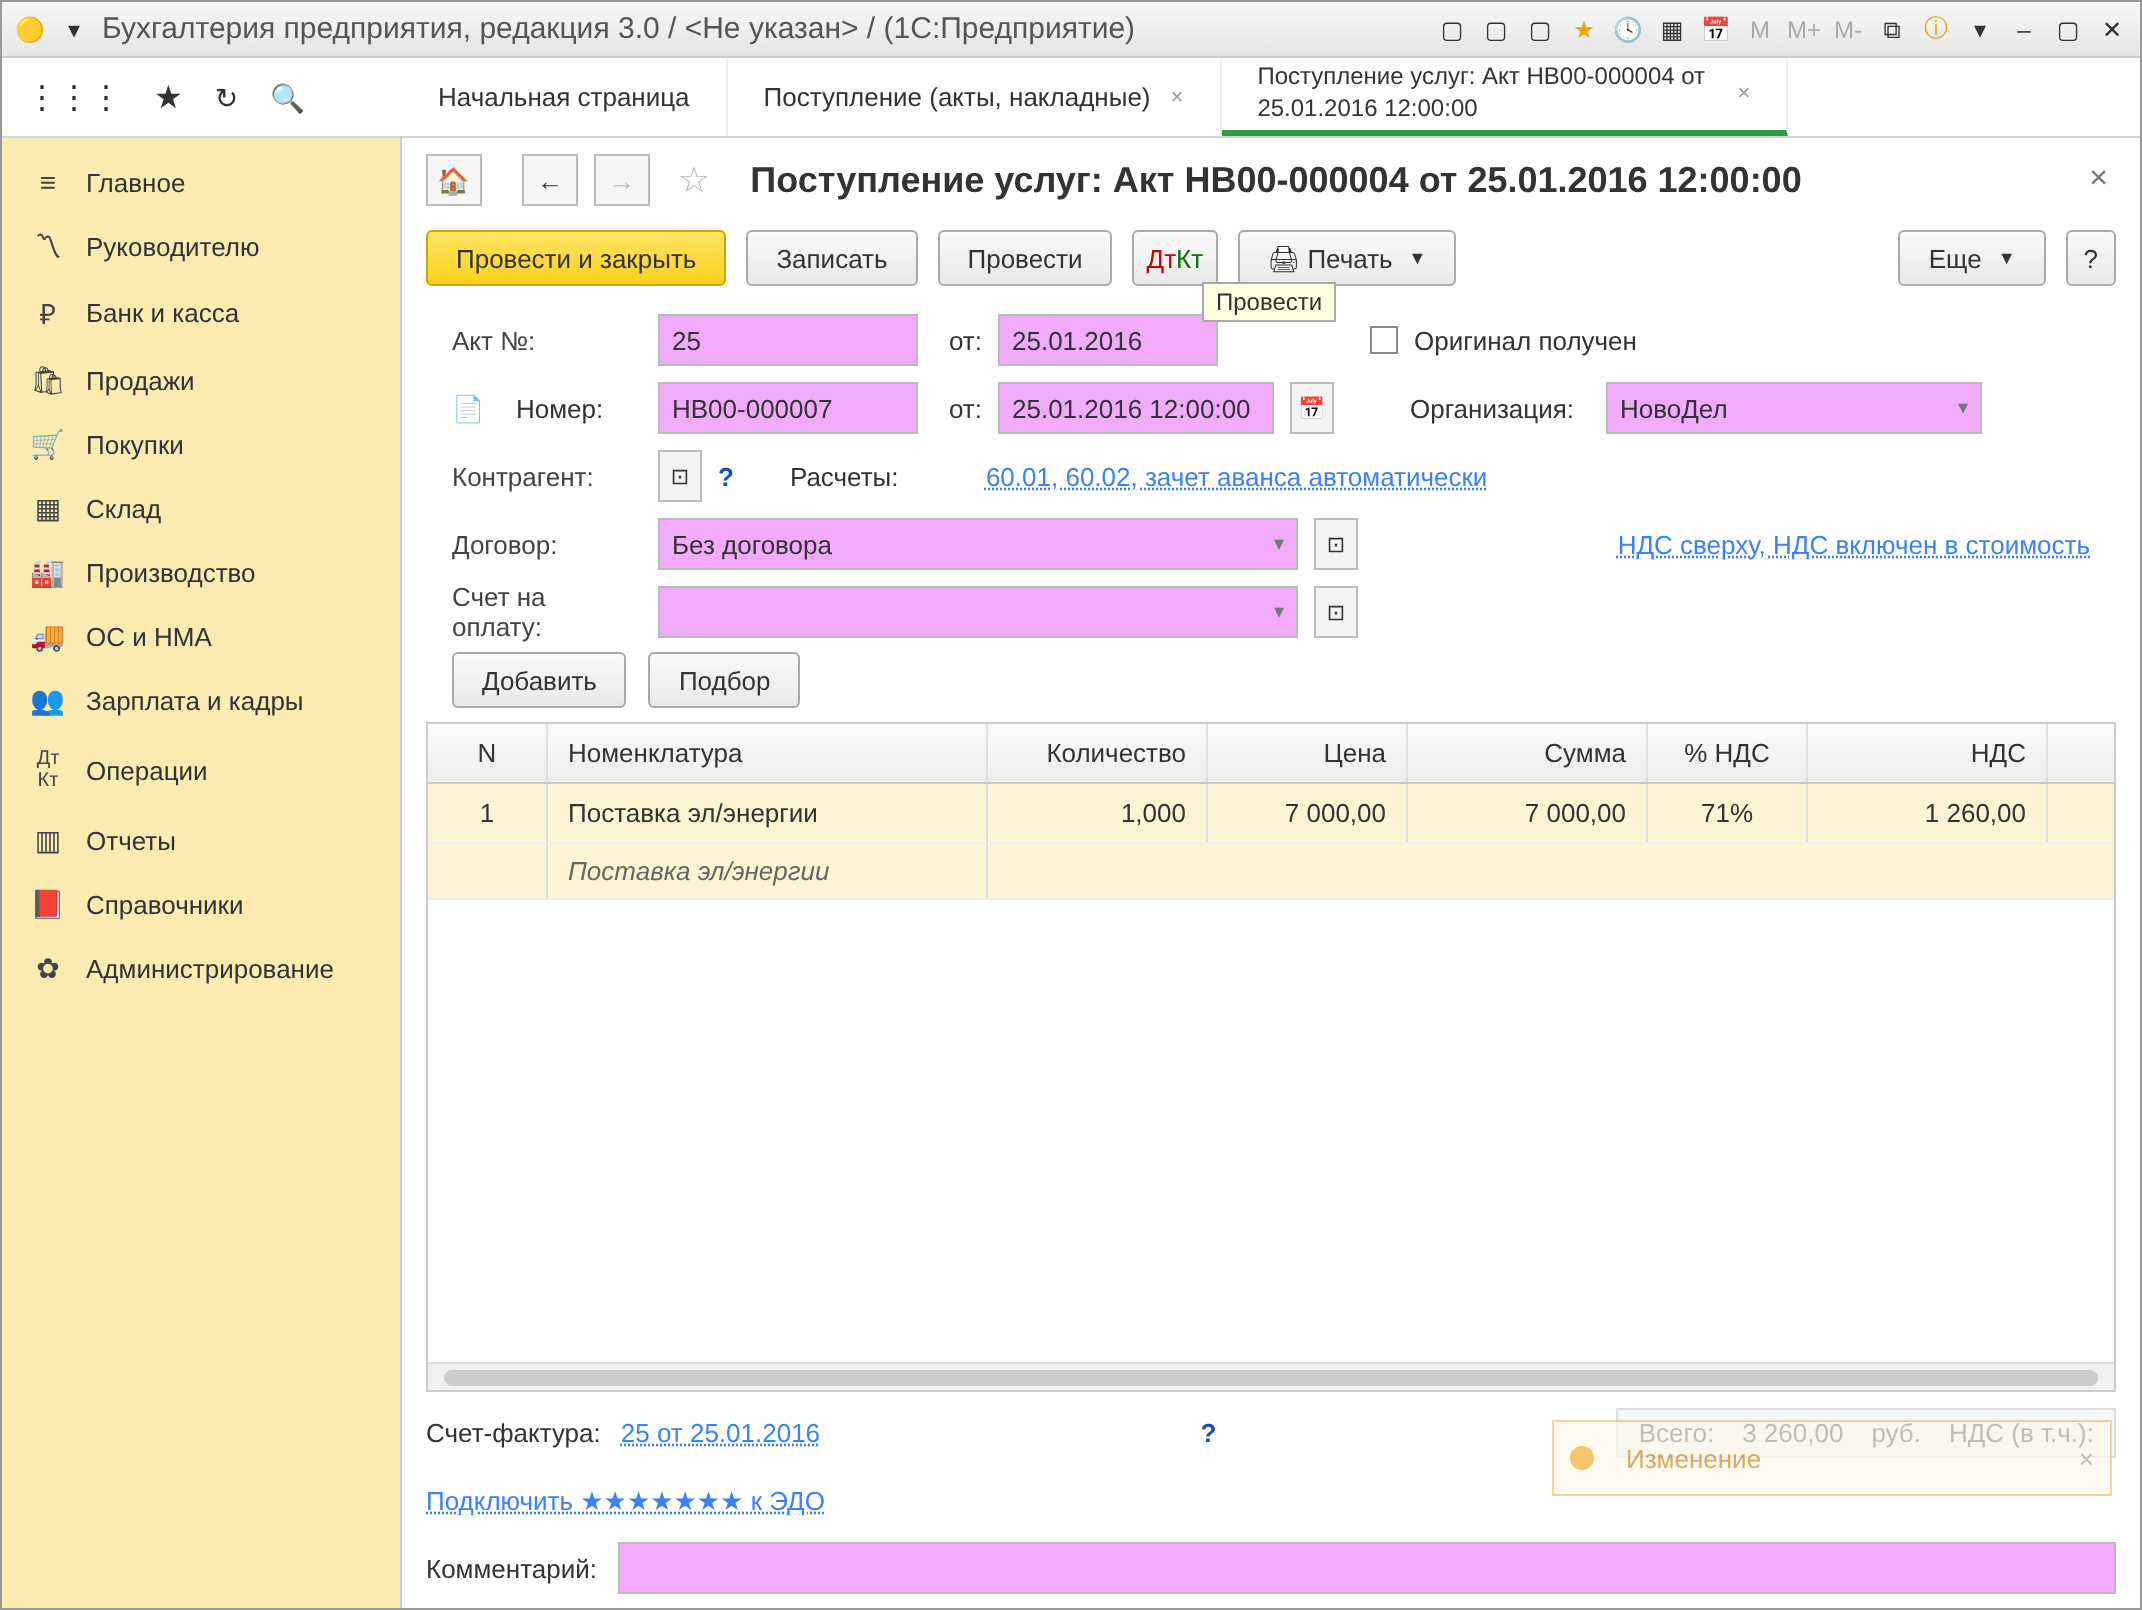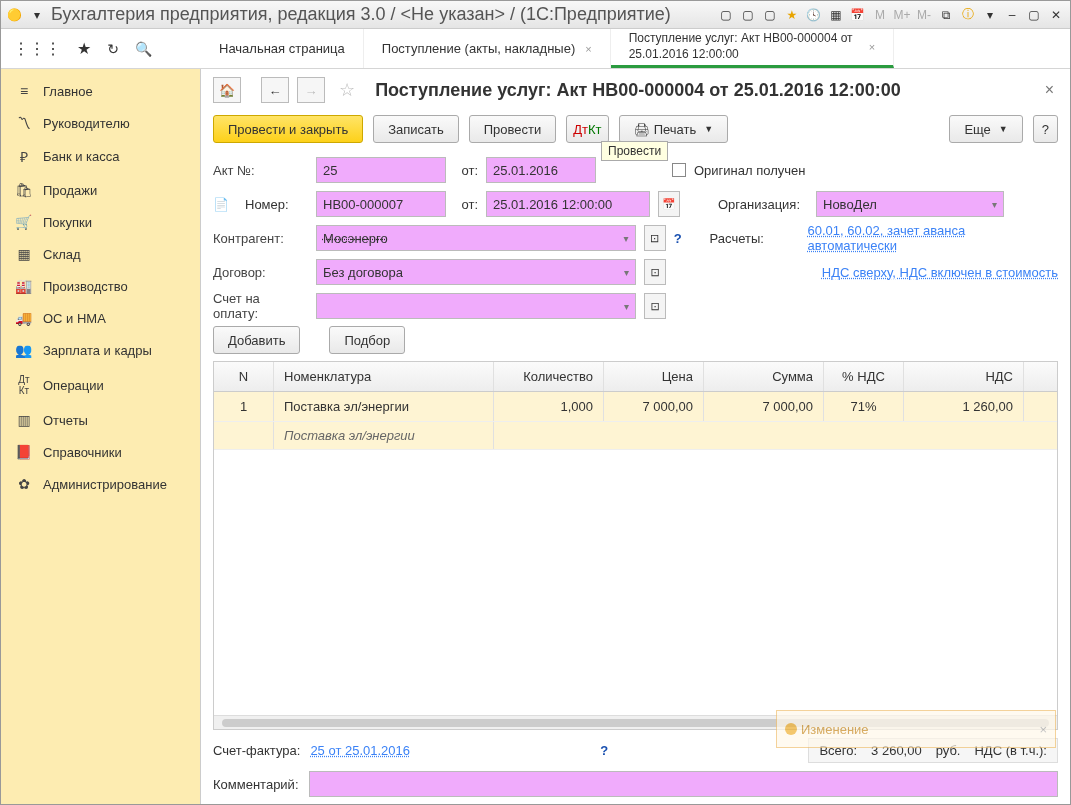--- a/index.html
+++ b/index.html
@@ -1,19 +1,19 @@
 <!DOCTYPE html>
 <html><head>
 <meta charset="utf-8">
 <style>
 *{box-sizing:border-box;margin:0;padding:0;font-family:Arial,sans-serif;font-size:13px;color:#333}
 body{background:#e8e8e8;width:1071px;height:805px;overflow:hidden;border:1px solid #999}
 .titlebar{height:28px;background:linear-gradient(#f8f8f8,#e5e5e5);border-bottom:1px solid #ccc;display:flex;align-items:center;padding:0 6px;gap:6px}
 .tb-ico{width:16px;height:16px;display:inline-flex;align-items:center;justify-content:center;font-size:12px}
-.tb-title{flex:0 0 auto;color:#555;font-size:18px}
+.tb-title{flex:0 0 auto;color:#555;font-size:15px}
 .tb-spacer{flex:1}
 .toprow{height:40px;background:#fff;border-bottom:1px solid #d5d5d5;display:flex;align-items:center}
 .toprow-left{width:200px;display:flex;align-items:center;gap:16px;padding-left:12px}
 .tabbar{display:flex;flex:1;height:100%}
 .tab{display:flex;align-items:center;padding:0 18px;border-right:1px solid #eee;color:#555;font-size:13px;height:100%;position:relative;min-width:0}
 .tab.active{border-bottom:3px solid #2a9b3f}
 .tab .x{margin-left:10px;color:#999;font-size:11px}
 .tab div{white-space:normal;line-height:1.3;font-size:12px;max-width:230px}
 .mainarea{display:flex;height:calc(100% - 68px)}
 .sidebar{width:200px;background:#fdecb1;border-right:1px solid #ccc;padding:6px 0}
@@ -22,21 +22,21 @@
 .content{flex:1;background:#fff;display:flex;flex-direction:column;overflow:hidden}
 .doc-header{display:flex;align-items:center;padding:8px 12px;gap:8px}
 .nav-btn{width:28px;height:26px;border:1px solid #bbb;background:#f6f6f6;display:inline-flex;align-items:center;justify-content:center;cursor:pointer}
 .doc-title{font-size:18px;font-weight:bold;margin-left:6px}
 .doc-close{margin-left:auto;font-size:16px;color:#777;cursor:pointer;padding:0 4px}
 .cmdbar{display:flex;align-items:center;gap:10px;padding:4px 12px 10px}
 .btn{height:28px;border:1px solid #aaa;background:linear-gradient(#fafafa,#e9e9e9);padding:0 14px;display:inline-flex;align-items:center;cursor:pointer;border-radius:3px}
 .btn.yellow{background:linear-gradient(#ffe467,#fdd11a);border-color:#cda800;font-weight:normal}
 .btn.small{padding:0 8px}
 .btn .caret{margin-left:8px;font-size:9px}
-.form{padding:0 12px}
+.form{padding:0 25px}
 .row{display:flex;align-items:center;height:34px;gap:8px}
 .lbl{width:95px;color:#444}
 .input{height:26px;border:1px solid #bbb;background:#f0abfc;padding:0 6px;display:flex;align-items:center}
 .input.sel{position:relative;padding-right:22px}
 .input.sel::after{content:"▾";position:absolute;right:6px;color:#777;font-size:10px}
 .open-btn{width:22px;height:26px;border:1px solid #bbb;background:#f4f4f4;display:inline-flex;align-items:center;justify-content:center;font-size:11px;cursor:pointer}
 .chk{width:14px;height:14px;border:1px solid #888;display:inline-block}
 .rt{margin-left:auto;display:flex;align-items:center;gap:8px}
 .link{color:#3b82f6;text-decoration:underline dotted;cursor:pointer}
 .q{color:#1950b0;font-weight:bold}
@@ -53,21 +53,21 @@
 .c-vatv{width:120px;justify-content:flex-end}
 .tbody{flex:1;overflow:auto}
 .trow{display:flex;height:30px;border-bottom:1px solid #eee;background:#fef4d3}
 .trow2{display:flex;height:28px;background:#fef4d3;border-bottom:1px solid #eee}
 .trow2 .td{font-style:italic;color:#666}
 .hscroll{height:14px;background:#f0f0f0;border-top:1px solid #ddd;position:relative}
 .hscroll::before{content:"";position:absolute;left:8px;right:8px;top:3px;height:8px;background:#ccc;border-radius:4px}
 .footer{padding:6px 12px;display:flex;flex-direction:column;gap:6px}
 .foot-row{display:flex;align-items:center;gap:10px;height:28px}
 .totals{margin-left:auto;background:#f6f6f6;border:1px solid #ddd;padding:4px 10px;display:flex;align-items:center;gap:14px}
-.notif{position:absolute;right:14px;bottom:56px;width:280px;height:38px;border:1px solid #f0c070;background:#fff8ea;padding:6px 8px;display:flex;align-items:center;gap:4px;opacity:.7}
+.notif{position:absolute;right:14px;bottom:56px;width:280px;height:38px;border:1px solid #f0c070;background:#fff8ea;padding:6px 8px;display:flex;align-items:center;gap:16px;opacity:.7}
 .notif .x{margin-left:auto;color:#aaa}
 .ico-dot{width:12px;height:12px;border-radius:50%;background:#f0b030;display:inline-block}
 </style>
 </head>
 <body>
 
 <div class="titlebar">
   <span class="tb-ico">🟡</span>
   <span class="tb-ico">▾</span>
   <span class="tb-title">Бухгалтерия предприятия, редакция 3.0 / &lt;Не указан&gt; / (1С:Предприятие)</span>
@@ -222,35 +222,32 @@
         <span>Оригинал получен</span>
       </div>
 
       <div class="row">
         <span class="lbl" style="width:24px">📄</span>
         <span style="width:63px">Номер:</span>
         <div class="input" style="width:130px">
             <span>НВ00-000007</span>
           </div>
         <span style="width:24px;text-align:right">от:</span>
-        <div class="input" style="width:164px">
+        <div class="input" style="width:138px">
             <span>25.01.2016 12:00:00</span>
           </div>
         <span class="open-btn">📅</span>
         <span style="margin-left:30px;width:90px">Организация:</span>
         <div class="input sel" style="width:188px">
             <span>НовоДел</span>
           </div>
       </div>
 
       <div class="row">
         <span class="lbl">Контрагент:</span>
-        <div class="input sel" style="width:320px">
-            <span style="text-decoration:line-through dotted">Мосэнерго</span>
-          </div>
         <span class="open-btn">⊡</span>
         <span class="q">?</span>
         <span style="margin-left:20px;width:90px">Расчеты:</span>
         <span class="link">60.01, 60.02, зачет аванса автоматически</span>
       </div>
 
       <div class="row">
         <span class="lbl">Договор:</span>
         <div class="input sel" style="width:320px">
             <span>Без договора</span>
@@ -260,21 +257,21 @@
             <span class="link">НДС сверху, НДС включен в стоимость</span>
           </div>
       </div>
 
       <div class="row">
         <span class="lbl">Счет на оплату:</span>
         <div class="input sel" style="width:320px"></div>
         <span class="open-btn">⊡</span>
       </div>
 
-      <div class="row" style="gap:29px">
+      <div class="row" style="gap:11px">
         <div class="btn">
             <span>Добавить</span>
           </div>
         <div class="btn">
             <span>Подбор</span>
           </div>
       </div>
     </div>
 
     <div class="table-wrap">
@@ -311,20 +308,23 @@
         <span class="link">25 от 25.01.2016</span>
         <span class="q" style="margin-left:auto;margin-right:10px">?</span>
         <div class="totals">
           <span>Всего:</span>
           <span>3 260,00</span>
           <span>руб.</span>
           <span>НДС (в т.ч.):</span>
         </div>
       </div>
       <div class="foot-row">
+        <span class="link">Подключить ★★★★★★★ к ЭДО</span>
+      </div>
+      <div class="foot-row">
         <span>Комментарий:</span>
         <div class="input" style="flex:1"></div>
       </div>
       <div class="notif">
         <span class="ico-dot"></span>
         <span style="color:#c88a20">Изменение</span>
         <span class="x">×</span>
       </div>
     </div>
   </div>

